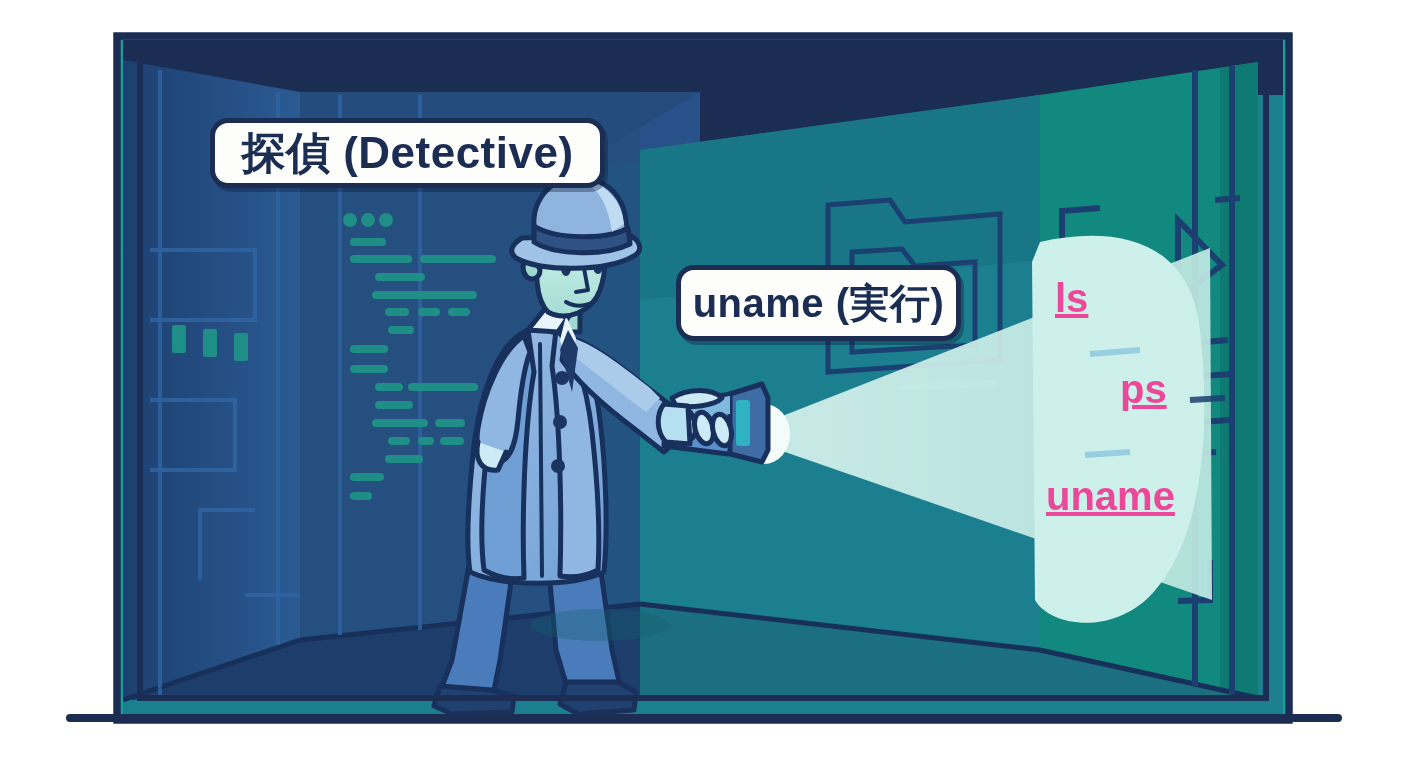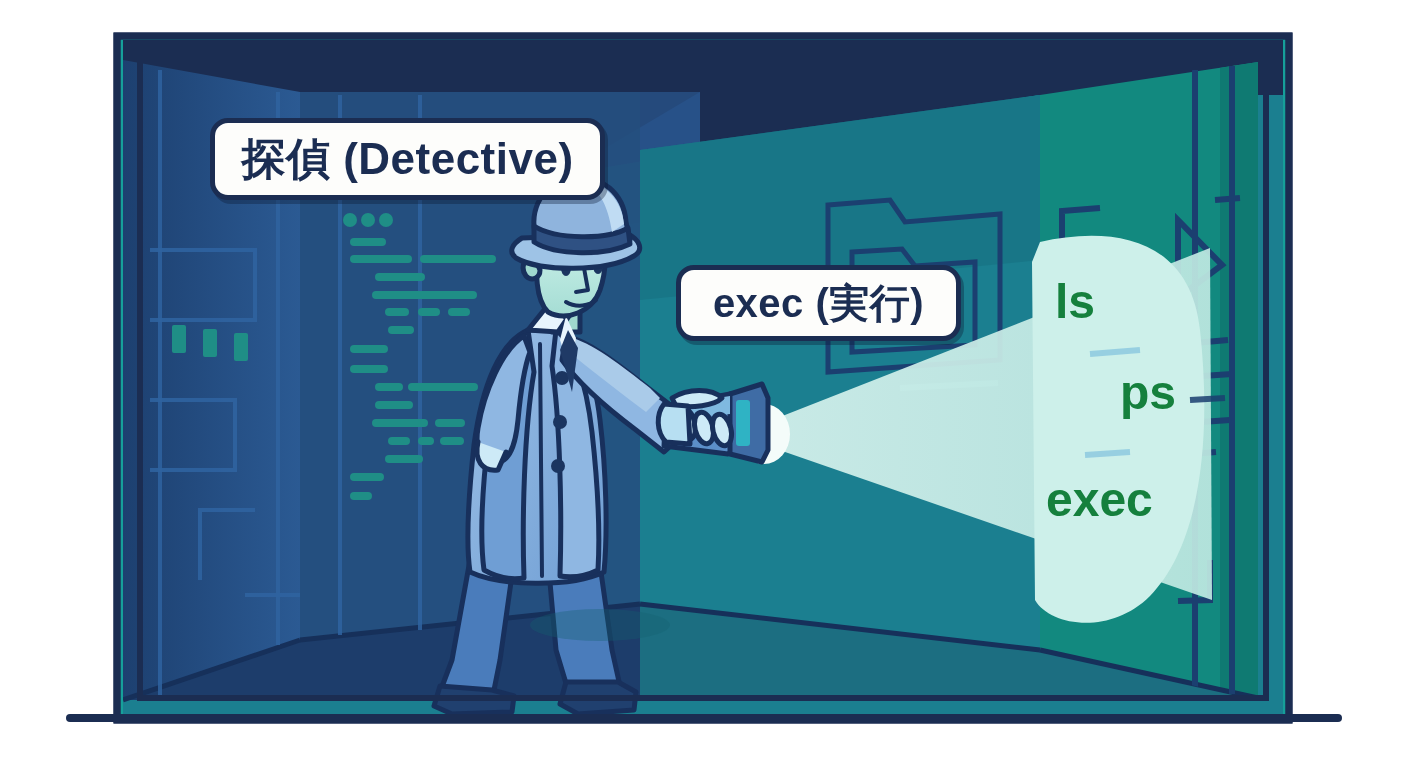--- a/index.html
+++ b/index.html
@@ -41,39 +41,40 @@
     color: #1b2d52;
     font-family: "Liberation Sans", "DejaVu Sans", sans-serif;
     font-weight: 700;
     letter-spacing: 0.5px;
     line-height: 1;
   }
   #callout-detective {
     left: 210px;
     top: 118px;
     width: 395px;
-    height: 82px;
+    height: 70px;
   }
   #callout-detective .callout-text { font-size: 44px; }
   #callout-exec {
     left: 676px;
     top: 265px;
     width: 285px;
     height: 76px;
   }
   #callout-exec .callout-text { font-size: 40px; }
 
   .cmd {
     position: absolute;
-    color: #15803d;
+    color: #ec4899;
     font-family: "Liberation Sans", "DejaVu Sans", sans-serif;
     font-weight: 700;
-    font-size: 48px;
+    font-size: 40px;
     line-height: 1;
     white-space: nowrap;
+    text-decoration: underline;
   }
   #cmd-0 { left: 1055px; top: 278px; }
   #cmd-1 { left: 1120px; top: 369px; }
   #cmd-2 { left: 1046px; top: 476px; }
 </style>
 </head>
 <body>
 
 <div id="stage">
 
@@ -307,20 +308,20 @@
     <rect x="140" y="58" width="1126" height="640" fill="none" stroke="#1b2d52" stroke-width="6"></rect>
 
     <line x1="70" y1="718" x2="1338" y2="718" stroke="#1b2d52" stroke-width="8" stroke-linecap="round"></line>
   </svg>
 
   <div class="callout" id="callout-detective">
     <span class="callout-text">探偵 (Detective)</span>
   </div>
 
   <div class="callout" id="callout-exec">
-    <span class="callout-text">exec (実行)</span>
+    <span class="callout-text">uname (実行)</span>
   </div>
 
   <div class="cmd" id="cmd-0">ls</div>
   <div class="cmd" id="cmd-1">ps</div>
-  <div class="cmd" id="cmd-2">exec</div>
+  <div class="cmd" id="cmd-2">uname</div>
 
 </div>
 
 </body></html>

